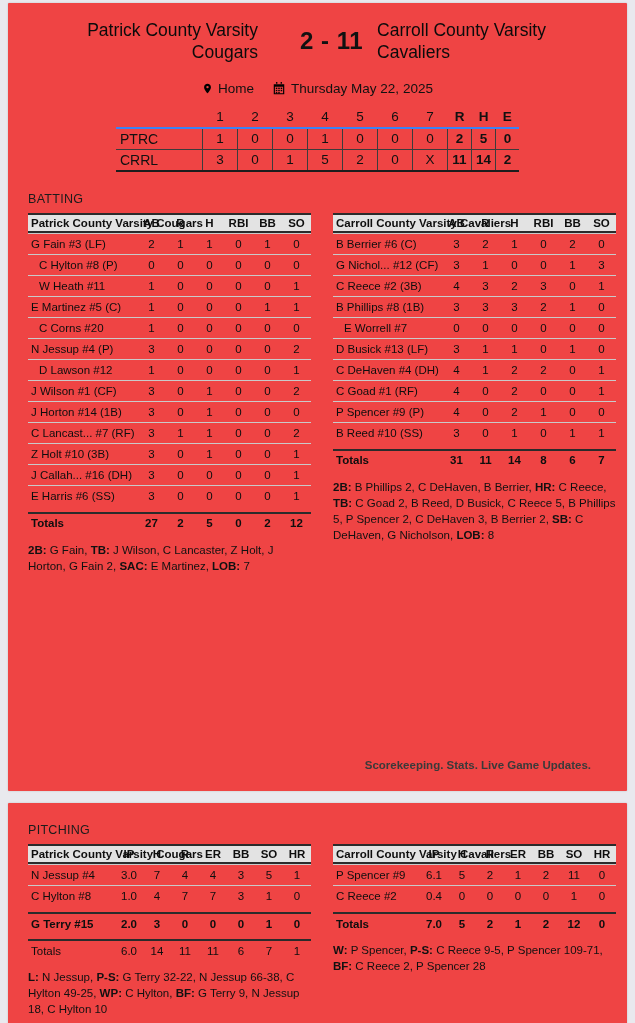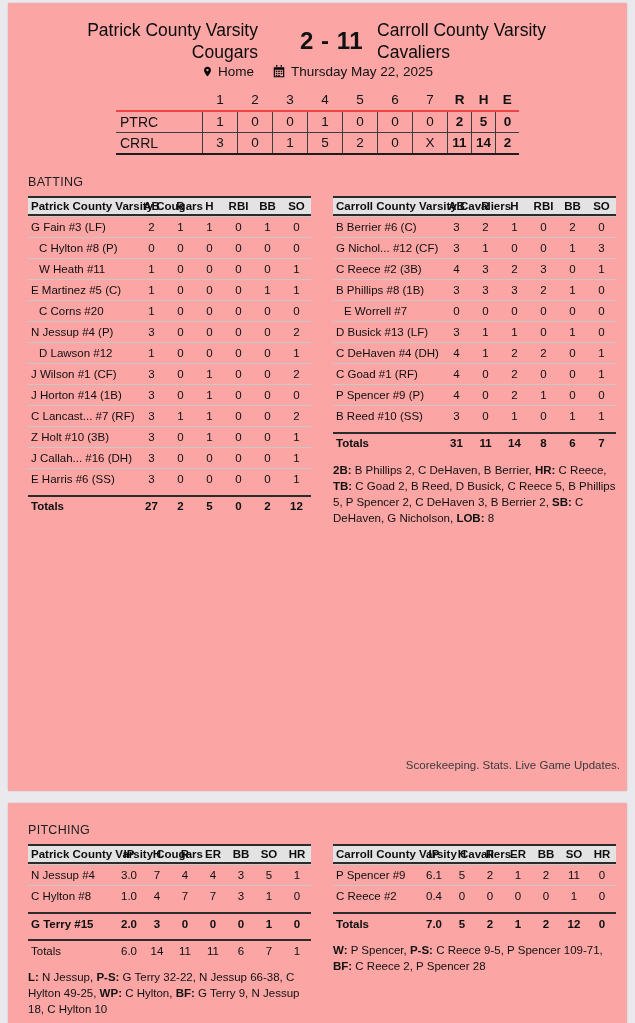--- a/index.html
+++ b/index.html
@@ -4,51 +4,51 @@
 <style>
   html,body{margin:0;padding:0;}
   body{
     width:635px;height:1023px;overflow:hidden;
     background:#e9e9ee;
     font-family:"Liberation Sans", sans-serif;
     color:#111;
     -webkit-font-smoothing:antialiased;
   }
   .card{
-    background:#fca5a5;
+    background:#ef4444;
     margin:0 8px;
     box-shadow:0 0 2px rgba(0,0,0,.18);
     border-radius:1px;
   }
   .card1{margin-top:3px;height:788px;position:relative;}
   .card2{margin-top:12px;height:240px;padding-top:14px;box-sizing:border-box;}
 
   
   .scorehead{display:flex;justify-content:center;align-items:center;gap:14px;padding-top:16px;}
   .team-name{font-size:17.5px;line-height:1.28;width:212px;font-weight:400;color:#0b0b0b;}
   .team-name.away{text-align:right;}
   .team-name.home{text-align:left;}
   .score{font-size:24px;font-weight:700;white-space:nowrap;letter-spacing:.5px;margin-left:28px;}
 
-  .meta{display:flex;justify-content:center;align-items:center;gap:18px;margin-top:0;font-size:13.5px;}
+  .meta{display:flex;justify-content:center;align-items:center;gap:18px;margin-top:17px;font-size:13.5px;}
   .meta .item{display:flex;align-items:center;gap:5px;}
 
   
   table.linescore{margin:12px auto 0;border-collapse:collapse;font-size:13.5px;}
   .linescore th{font-weight:400;padding:1px 0 3px;text-align:center;}
   .linescore th.rhe{font-weight:700;}
   .linescore td{padding:2px 0;text-align:center;}
   .linescore td.team{text-align:left;padding-left:4px;padding-right:8px;width:74px;font-size:14px;}
   .linescore td.inn{width:34px;}
   .linescore th.inn{width:34px;}
   .linescore td.rhe{width:23px;font-weight:700;}
   .linescore th.rhe{width:23px;}
   .linescore tbody td{border-left:1px solid #3c3c3c;}
   .linescore tbody td:first-child{border-left:none;}
-  .linescore tbody tr:first-child td{border-top:2px solid #ef4444;}
+  .linescore tbody tr:first-child td{border-top:2px solid #3b82f6;}
   .linescore tbody tr+tr td{border-top:1px solid #3c3c3c;}
   .linescore tbody tr:last-child td{border-bottom:2px solid #1d1d1d;}
 
   
   .section-label{padding:0 20px;margin-top:20px;font-size:12.5px;letter-spacing:.3px;color:#1c1c1c;}
   .twocol{display:flex;gap:22px;padding:0 20px;margin-top:7px;}
   .col{width:283px;flex:none;}
 
   
   .stat-table{width:283px;font-size:11.5px;color:#0e0e0e;}
@@ -66,22 +66,22 @@
   .cell.name{flex:1;min-width:0;padding-left:3px;white-space:nowrap;overflow:hidden;}
   .shead .cell.name{overflow:visible;z-index:1;}
   .cell.name.indent{padding-left:11px;}
   .cell.num{width:29px;text-align:center;}
   .stat-table.pitch .cell.num{width:28px;}
 
   .notes{width:283px;margin-top:9px;font-size:11.5px;line-height:1.4;color:#111;}
   .notes b{font-weight:700;}
 
   .tagline{
-    position:absolute;right:7px;bottom:20px;
-    font-size:11.5px;font-weight:400;color:#3a3a3a;
+    position:absolute;right:36px;bottom:20px;
+    font-size:11.5px;font-weight:700;color:#3a3a3a;
   }
   .icon{display:inline-flex;flex:none;}
 </style>
 </head>
 <body>
 
 <div class="card card1">
 
   <div class="scorehead">
     <div class="team-name away">Patrick County Varsity Cougars</div>
@@ -298,20 +298,21 @@
           <div class="srow heavy bold">
             <div class="cell name">Totals</div>
             <div class="cell num">27</div>
             <div class="cell num">2</div>
             <div class="cell num">5</div>
             <div class="cell num">0</div>
             <div class="cell num">2</div>
             <div class="cell num">12</div>
           </div>
         </div>
+      <div class="notes"><b>2B:</b> G Fain, <b>TB:</b> J Wilson, C Lancaster, Z Holt, J Horton, G Fain 2, <b>SAC:</b> E Martinez, <b>LOB:</b> 7</div>
     </div>
     <div class="col">
       <div class="stat-table bat">
           <div class="srow shead">
             <div class="cell name"><span class="team-label">Carroll County Varsity Cavaliers</span></div>
             <div class="cell num">AB</div>
             <div class="cell num">R</div>
             <div class="cell num">H</div>
             <div class="cell num">RBI</div>
             <div class="cell num">BB</div>

